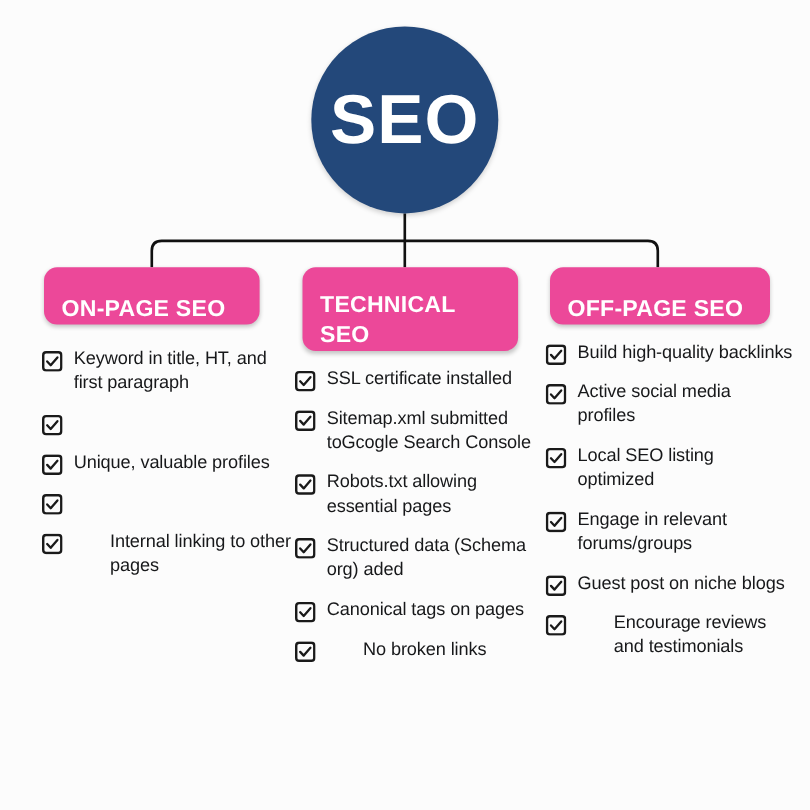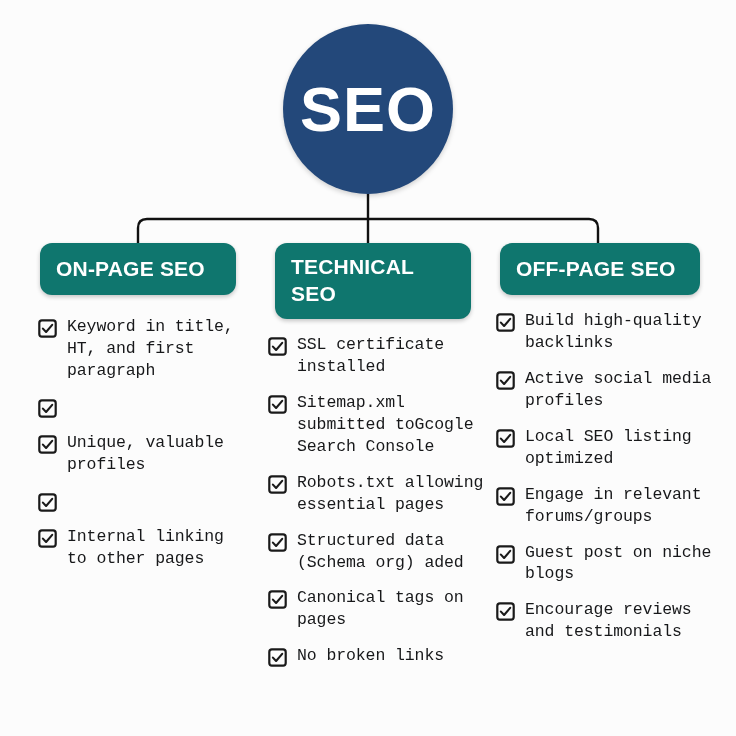--- a/index.html
+++ b/index.html
@@ -52,25 +52,25 @@
     left: 0;
     top: 0;
     width: 736px;
     height: 736px;
     pointer-events: none;
   }
 
   
   .cat-header {
     position: absolute;
-    background: #0f766e;
+    background: #ec4899;
     border-radius: 12px;
     box-shadow: 0 2px 4px rgba(0,0,0,0.22);
     display: flex;
-    align-items: center;
+    align-items: flex-end;
     box-sizing: border-box;
     padding: 0 16px;
   }
   .cat-header-label {
     color: #ffffff;
     font-family: "Liberation Sans", sans-serif;
     font-weight: bold;
     font-size: 21px;
     line-height: 1.28;
     letter-spacing: 0.2px;
@@ -87,33 +87,33 @@
   }
   #list-on-page   { left: 38px;  top: 316px; width: 228px; }
   #list-technical { left: 268px; top: 334px; width: 232px; }
   #list-off-page  { left: 496px; top: 310px; width: 232px; }
 
   .check-item {
     display: flex;
     align-items: flex-start;
     margin-bottom: 14px;
   }
-  .check-item:last-child { margin-bottom: 0; }
+  .check-item:last-child { margin-bottom: 0; gap: 33px; }
 
   .checkbox-icon {
     flex: 0 0 auto;
     width: 19px;
     height: 19px;
     margin-right: 10px;
     margin-top: 3px;
   }
   .checkbox-icon svg { display: block; }
 
   .check-label {
-    font-family: Liberation Mono, monospace;
+    font-family: Liberation Sans, sans-serif;
     font-size: 16.5px;
     line-height: 1.33;
     color: #17181a;
     letter-spacing: -0.1px;
   }
 
   
   #list-on-page   .check-label { max-width: 186px; }
   #list-technical .check-label { max-width: 196px; }
   #list-off-page  .check-label { max-width: 196px; }

